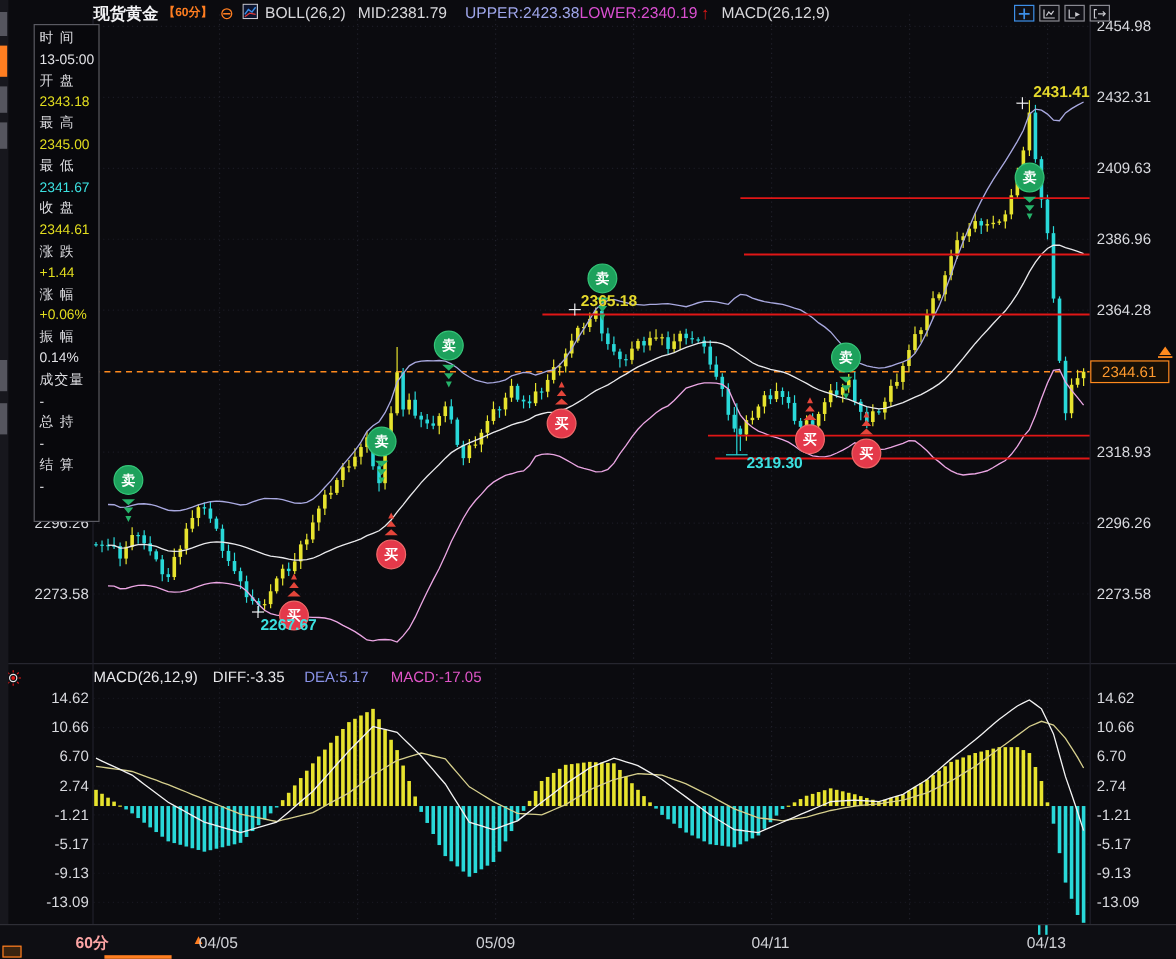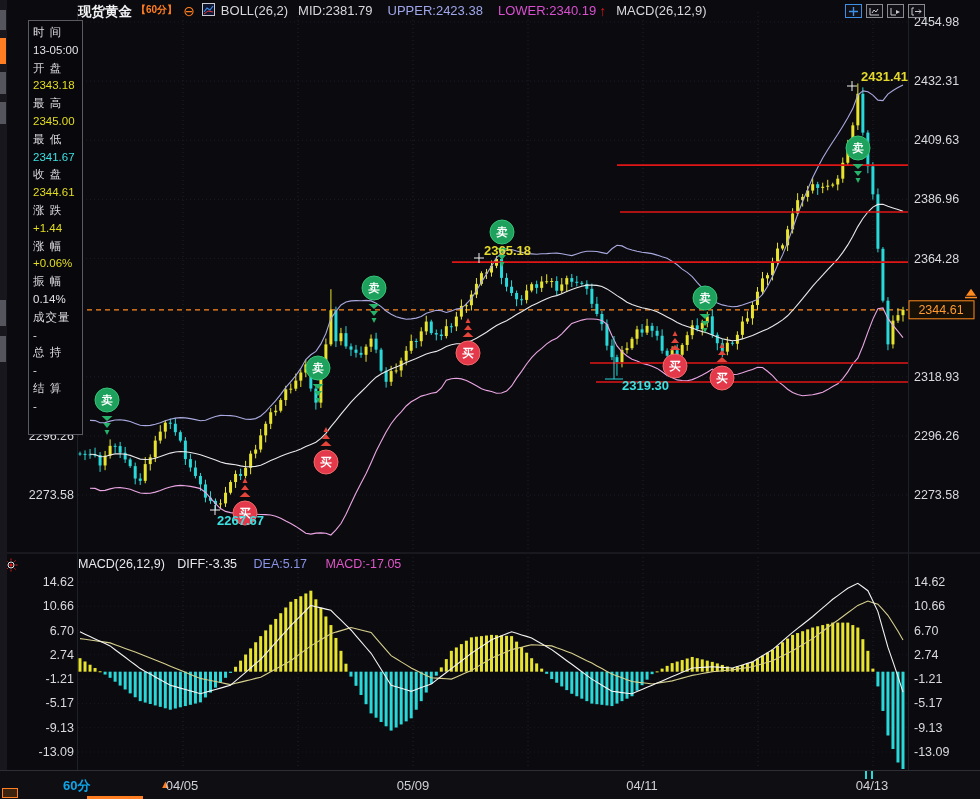--- a/index.html
+++ b/index.html
@@ -8,21 +8,21 @@
   #chart-svg{position:absolute;left:0;top:0;z-index:1;}
   
   #top-bar{position:absolute;left:78px;top:3px;height:18px;display:flex;align-items:flex-start;
            z-index:6;font-size:13px;white-space:nowrap;}
   #top-bar .sym{color:#f2f2f4;font-weight:bold;font-size:13.5px;margin-right:4px;}
   #top-bar .period{color:#ff7e21;font-weight:bold;font-size:10px;margin-right:6px;cursor:pointer;}
   #top-bar .minus{color:#ff7e21;font-size:14px;margin-right:7px;cursor:pointer;}
   #top-bar .mini-icon{margin-right:6px;}
   #top-bar .boll{color:#d8d8dc;margin-right:10px;}
   #top-bar .mid{color:#d8d8dc;margin-right:15px;}
-  #top-bar .upper{color:#9fa6ea;margin-right:15px;}
+  #top-bar .upper{color:#9fa6ea;}
   #top-bar .lower{color:#d94fd0;margin-right:3px;}
   #top-bar .uparrow{color:#e01616;font-weight:bold;font-size:14px;margin-right:10px;}
   #top-bar .macdl{color:#d8d8dc;}
   
   #tr-icons{position:absolute;top:4px;left:845px;display:flex;gap:4px;z-index:6;}
   #tr-icons .tbtn{width:17px;height:14px;border:1px solid #8a8a92;box-sizing:border-box;
       display:flex;align-items:center;justify-content:center;background:#101016;cursor:pointer;}
   #tr-icons .tbtn.active{border-color:#3d8fe8;}
   
   #left-strip{position:absolute;left:0;top:0;width:7px;height:770px;background:#17171d;z-index:5;}
@@ -37,21 +37,21 @@
   
   #macd-header{position:absolute;left:78px;top:557px;z-index:4;font-size:12.5px;white-space:nowrap;}
   #macd-header .lbl{color:#e9e9ec;margin-right:9px;}
   #macd-header .dif{color:#e9e9ec;margin-right:13px;}
   #macd-header .dea{color:#8a93e8;margin-right:15px;}
   #macd-header .mcd{color:#e055c8;}
   #sun-icon{position:absolute;left:4px;top:558px;z-index:4;}
   
   #bottom-bar{position:absolute;left:0;top:770px;width:980px;height:29px;background:#0e0e13;
       border-top:1px solid #2e2e36;z-index:6;box-sizing:border-box;}
-  #bb-period{position:absolute;left:63px;top:6px;color:#0ea5e9;font-weight:bold;font-size:13px;cursor:pointer;}
+  #bb-period{position:absolute;left:63px;top:6px;color:#fca5a5;font-weight:bold;font-size:13px;cursor:pointer;}
   #bb-arrow{position:absolute;left:160px;top:7px;color:#ff7e21;font-size:11px;cursor:pointer;}
   #dates .date{position:absolute;top:7px;transform:translateX(-50%);color:#d0d1d6;
       font-weight:normal;font-size:13px;}
   #bb-orange-bar{position:absolute;left:87px;top:25px;width:56px;height:3px;background:#ff7e21;}
   #bb-corner{position:absolute;left:2px;top:17px;width:16px;height:10px;border:1px solid #ff7e21;
       background:#3a2410;box-sizing:border-box;}
   .ovtick{position:absolute;top:0;width:2px;height:8px;background:#29d8d8;}
 </style>
 </head>
 <body>

